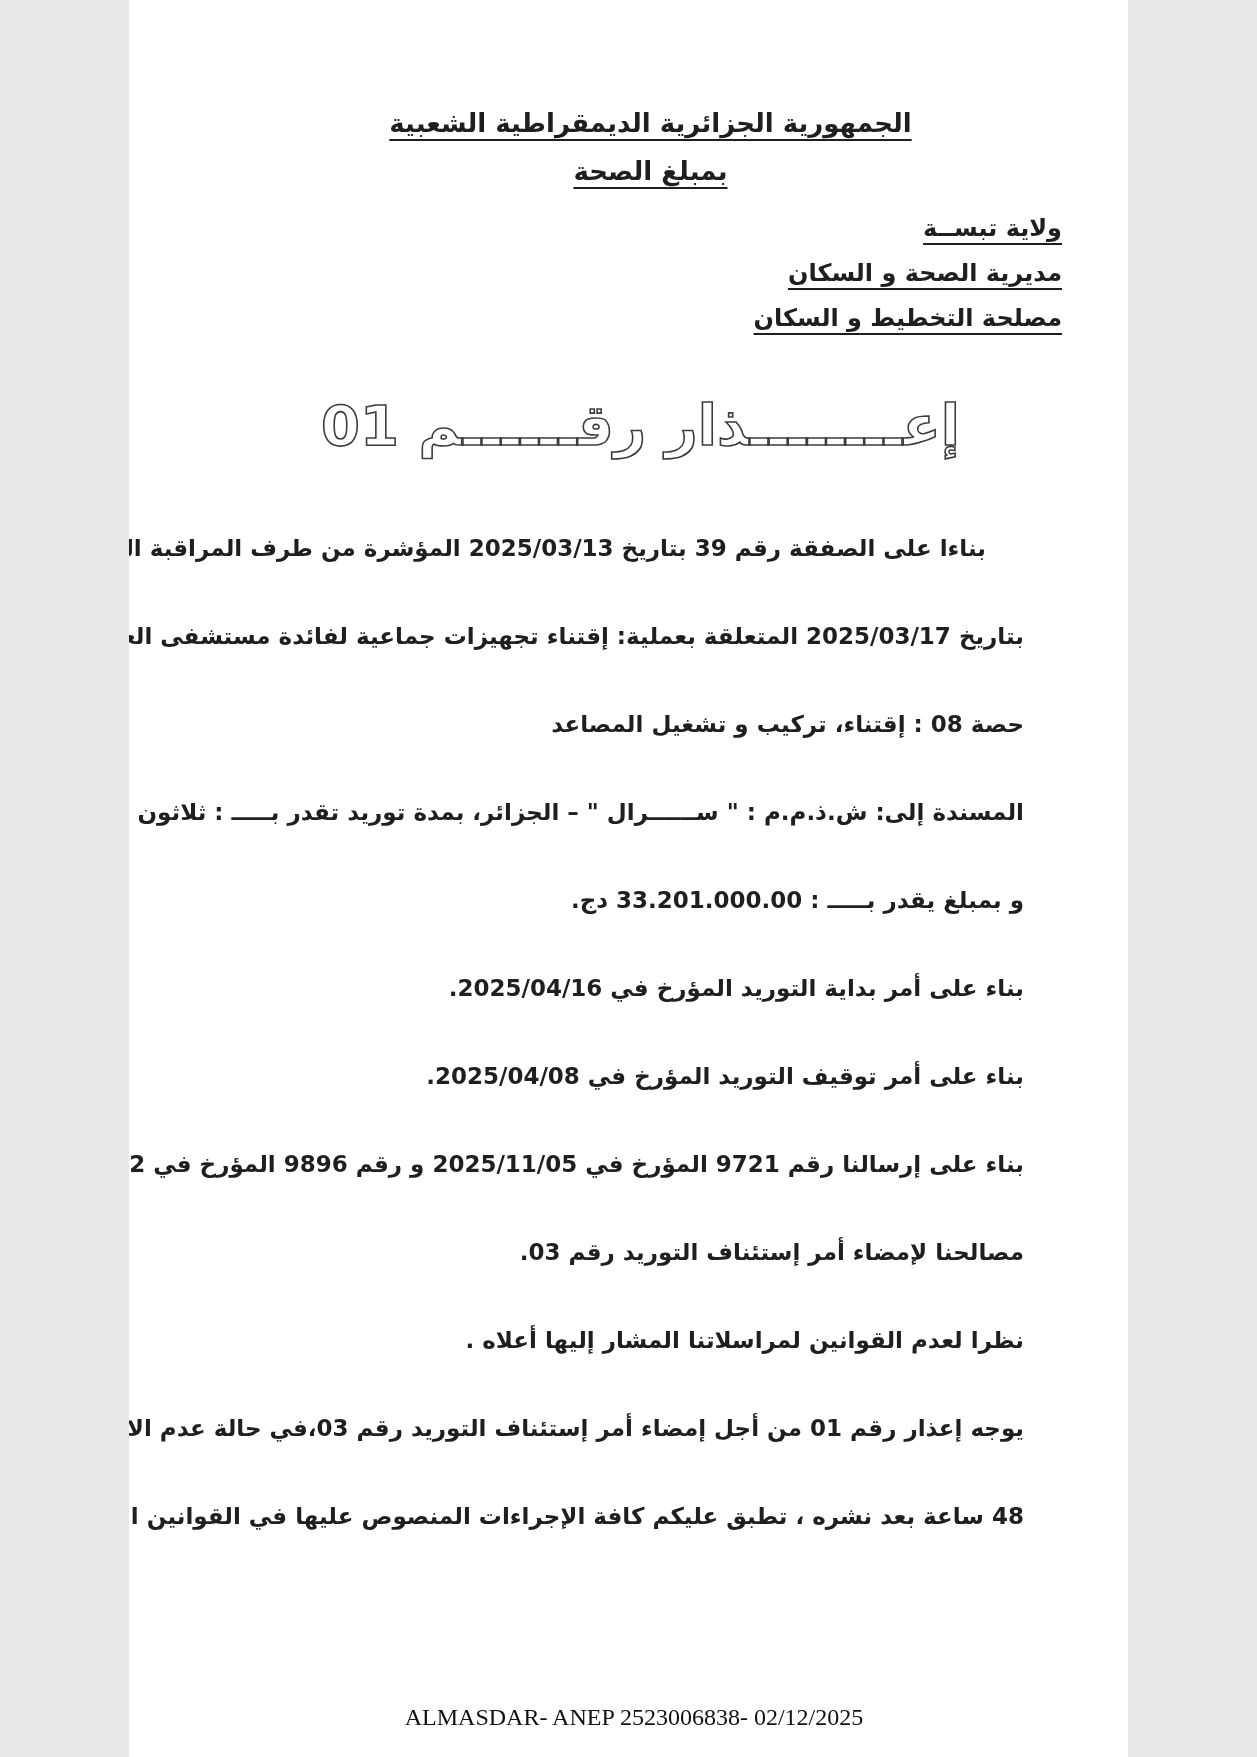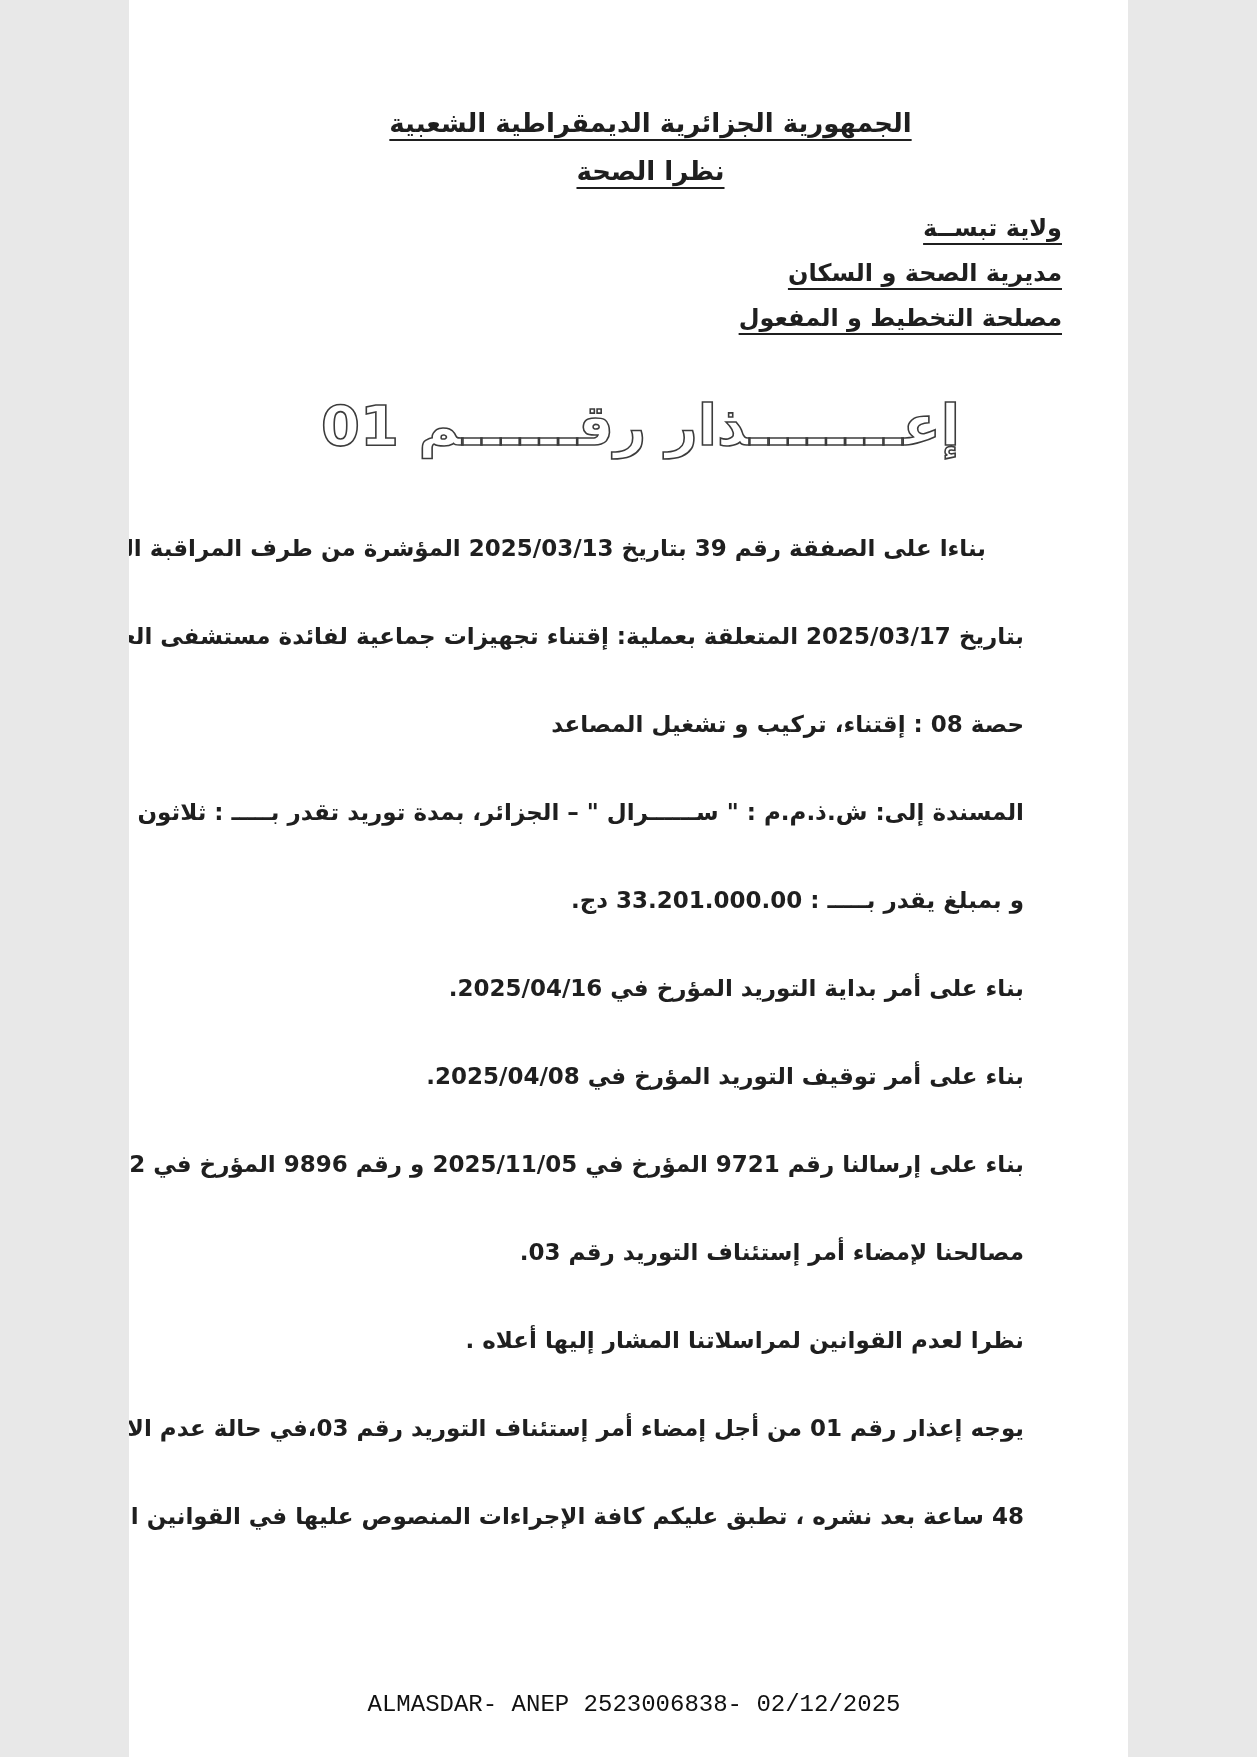--- a/index.html
+++ b/index.html
@@ -86,44 +86,44 @@
     right: -12px;
     top: 42%;
     border-top: 2.5px solid #2e2e2e;
     transform: rotate(15deg);
     transform-origin: center;
     border-radius: 2px;
   }
   
   .doc-footer {
     position: absolute;
-    bottom: 39px;
+    bottom: 26px;
     left: 0;
     width: 1010px; 
     text-align: center;
     direction: ltr;
     font-size: 24px;
     color: #111;
-    font-family: Liberation Mono, monospace;
+    font-family: Liberation Serif, serif;
   }
 </style>
 </head>
 <body>
 
 <div class="page">
 
   <header class="doc-header">
     <div class="center-block">
       <div class="hline"><span>الجمهورية الجزائرية الديمقراطية الشعبية</span></div>
-      <div class="hline"><span>نظرا الصحة</span></div>
+      <div class="hline"><span>بمبلغ الصحة</span></div>
     </div>
     <div class="right-block">
       <div class="hline"><span>ولاية تبســة</span></div>
       <div class="hline"><span>مديرية الصحة و السكان</span></div>
-      <div class="hline"><span>مصلحة التخطيط و المفعول</span></div>
+      <div class="hline"><span>مصلحة التخطيط و السكان</span></div>
     </div>
   </header>
 
   <h1 class="doc-title">إعــــــــذار رقــــــم 01</h1>
 
   <main class="doc-body">
     <p class="body-line indent">بناءا على الصفقة رقم 39 بتاريخ 2025/03/13 المؤشرة من طرف المراقبة الميزانياتية تحت رقم: 11</p>
     <p class="body-line">بتاريخ  2025/03/17 المتعلقة بعملية: إقتناء تجهيزات جماعية لفائدة مستشفى العقلة</p>
     <p class="body-line">حصة 08 : إقتناء، تركيب و تشغيل المصاعد</p>
     <p class="body-line">المسندة إلى: ش.ذ.م.م : " ســــــرال " – الجزائر، بمدة توريد تقدر بـــــ : ثلاثون يوما (30 يوما)</p>

